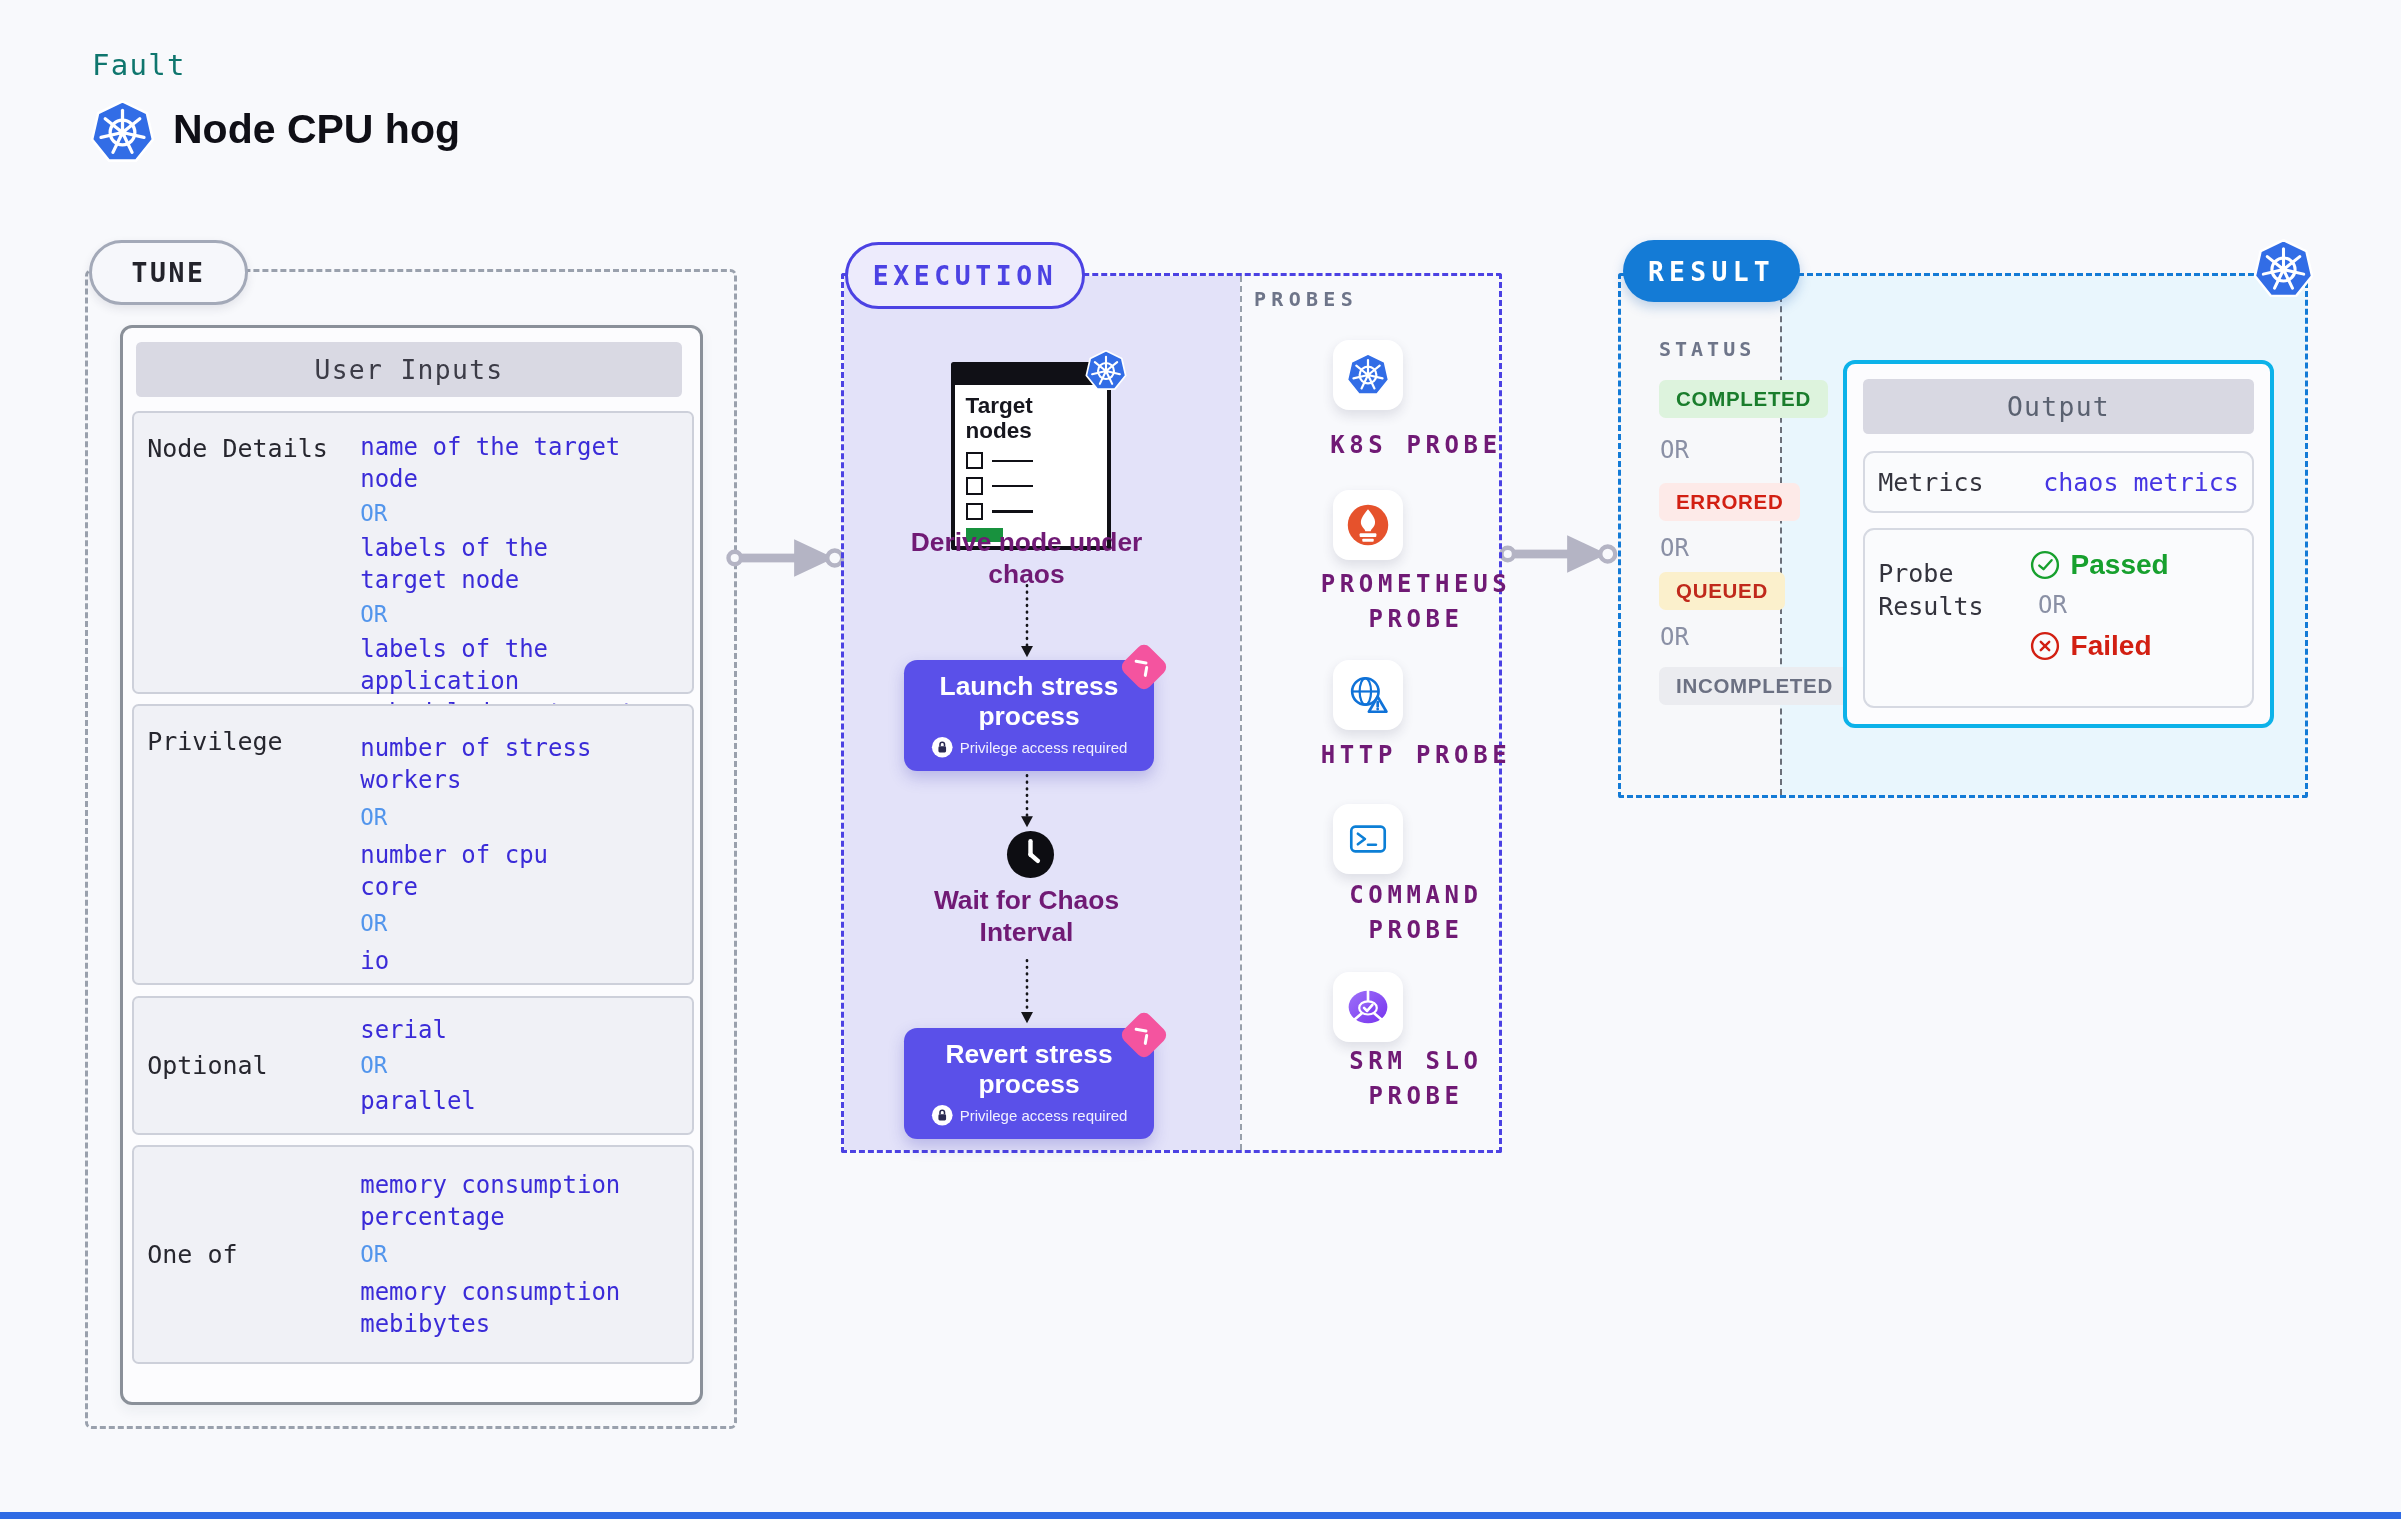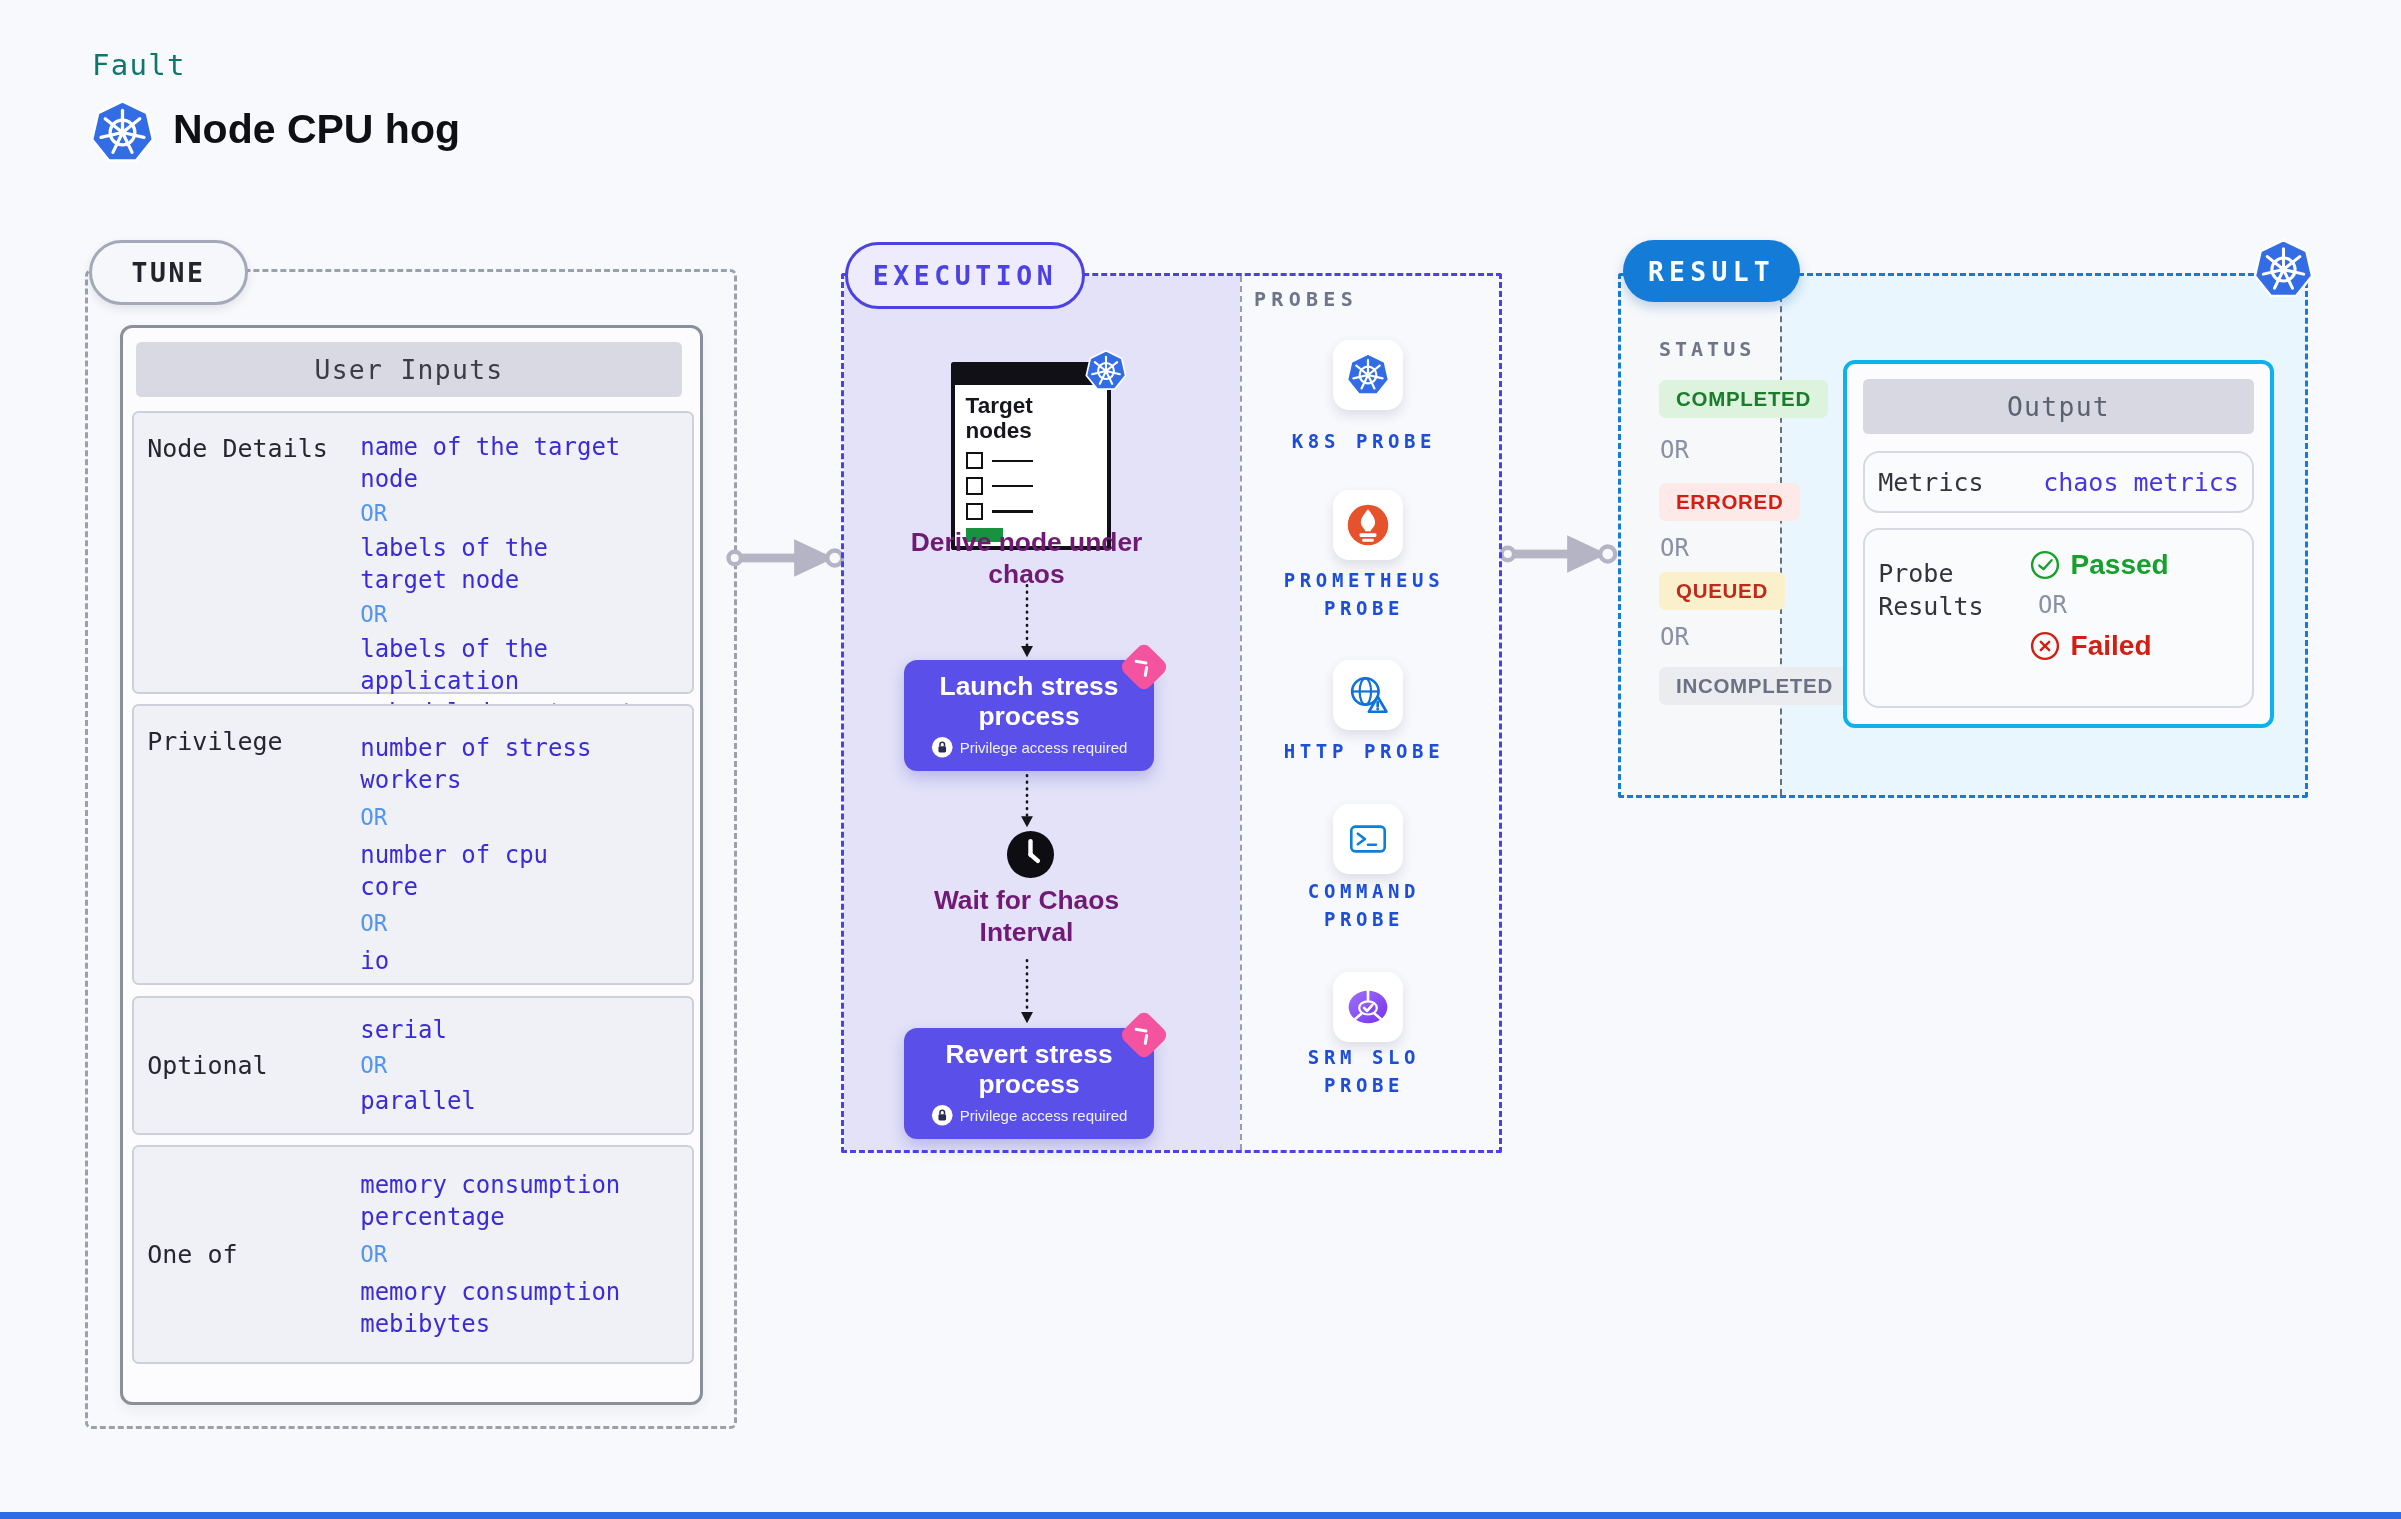--- a/index.html
+++ b/index.html
@@ -104,22 +104,22 @@
               background:#fff; border-radius:2px; transform:rotate(-35deg);}
   .pink-badge::after{content:""; position:absolute; left:17px; top:18px; width:10.6px; height:3.3px;
               background:#fff; border-radius:2px; transform:rotate(55deg);}
   .clock{left:1006px; top:830px; width:49px; height:49px;}
 
   
   .probe-card{left:1333px; width:70px; height:70px; background:#ffffff; border-radius:16px;
               box-shadow:0 5.3px 12px rgba(40,44,70,.12); display:flex; align-items:center;
               justify-content:center;}
   .probe-card svg{width:44px; height:44px;}
-  .probe-label{left:1243px; width:242px; text-align:center; font-size:19px; font-weight:bold;
-               color:#1d4ed8; letter-spacing:4.6px; line-height:1.45; white-space:pre-line;}
+  .probe-label{left:1295px; width:242px; text-align:center; font-size:24px; font-weight:bold;
+               color:#701a75; letter-spacing:4.6px; line-height:1.45; white-space:pre-line;}
   .pc1{top:340px;}  .pl1{top:428px;}
   .pc2{top:490px;}  .pl2{top:567px;}
   .pc3{top:660px;} .pl3{top:738px;}
   .pc4{top:804px;} .pl4{top:878px;}
   .pc5{top:972px;} .pl5{top:1044px;}
 
   
   .result-box{left:1618px; top:273px; width:684px; height:519px;
               border:3.3px dashed #147bd6; border-radius:2.6px; background:#f7f8fa;}
   .result-fill{left:159px; top:0; right:0; height:100%; background:#e9f6fd;}
@@ -138,21 +138,21 @@
   .b-queued{top:572px; background:#fbf0cc; color:#c0291b;}
   .b-incompleted{top:667px; background:#ebecf0; color:#6b7082;}
   .st-or{left:1660px; font-size:24px; color:#8a90a5;}
   .or1{top:436px;} .or2{top:534px;} .or3{top:623px;}
 
   .output-panel{left:1843px; top:360px; width:423px; height:360px; background:#fcfcfe;
                 border:4px solid #0cb2e9; border-radius:12px;}
   .output-header{left:16px; top:14.5px; right:16px; height:55px; background:#d8d8e2;
                  border-radius:5.3px; display:flex; align-items:center; justify-content:center;
                  font-size:26.4px; color:#5a6170; letter-spacing:1.3px;}
-  .out-row{left:16px; right:16px; background:#fafbfd; border:2px solid #d6d9e2; border-radius:16px;}
+  .out-row{left:16px; right:16px; background:#fafbfd; border:2px solid #d6d9e2; border-radius:11px;}
   .metrics-row{top:87px; height:58px; display:flex; align-items:center;}
   .metrics-label{padding-left:13.2px; width:165px; font-size:25px; color:#33333d;}
   .metrics-value{font-size:25px; color:#4636e3;}
   .probe-results-row{top:164px; height:176px;}
   .pr-label{position:absolute; left:13.2px; top:28px; font-size:25px; color:#33333d;
             line-height:1.3; white-space:pre-line;}
   .pr-values{position:absolute; left:165px; top:18.5px;}
   .pr-item{display:flex; align-items:center; gap:10.6px;}
   .pr-item svg{width:30px; height:30px;}
   .pr-passed{color:#17a02e;} .pr-failed{color:#d21f12;}

